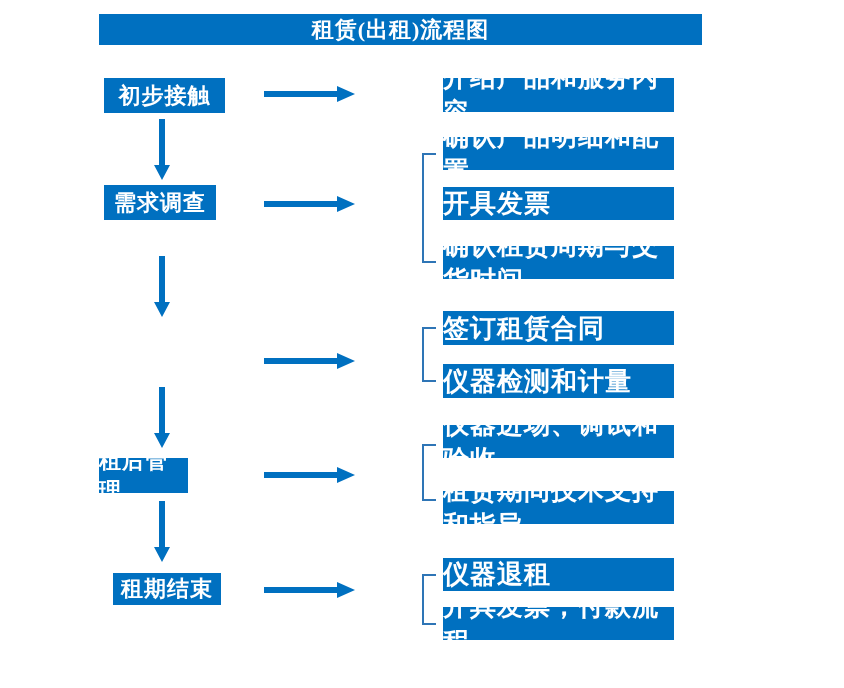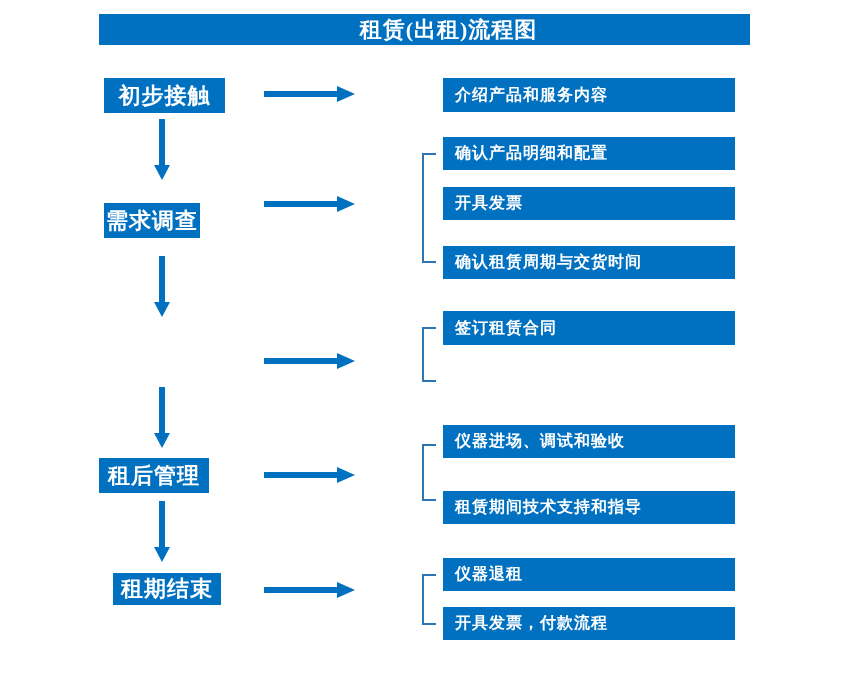--- a/index.html
+++ b/index.html
@@ -11,64 +11,64 @@
     background: #ffffff;
     overflow: hidden;
     font-family: "Liberation Serif", "DejaVu Serif", serif;
   }
   .title-bar {
     position: absolute;
     left: 99px; top: 14px; width: 603px; height: 31px;
     background: var(--accent);
     color: var(--text);
     display: flex; align-items: center; justify-content: center;
-    font-size: 22px; font-weight: bold; letter-spacing: 1px; padding-left: 48px;
+    font-size: 22px; font-weight: bold; letter-spacing: 1px;
   }
   .box {
     position: absolute;
     background: var(--accent);
     color: var(--text);
     font-weight: bold;
     display: flex; align-items: center;
     box-sizing: border-box;
   }
   .lbox {
     justify-content: center;
     font-size: 22px;
     letter-spacing: 1px;
   }
   .rbox {
-    left: 443px; width: 292px; height: 33px;
-    padding-left: 12px;
-    font-size: 16px;
+    left: 443px; width: 231px; height: 33px;
+    font-size: 26px;
     letter-spacing: 1px;
     justify-content: flex-start;
   }
   .arr { position: absolute; color: var(--accent); }
   .brk { position: absolute; color: var(--bracket); }
 </style>
 </head>
 <body>
 
 <div class="canvas">
 
   <div class="title-bar">
     <span>租赁(出租)流程图</span>
   </div>
 
   <div class="box lbox" style="left:104px;top:78px;width:121px;height:35px">初步接触</div>
-  <div class="box lbox" style="left:104px;top:203px;width:96px;height:35px">需求调查</div>
-  <div class="box lbox" style="left:99px;top:458px;width:110px;height:35px">租后管理</div>
+  <div class="box lbox" style="left:104px;top:185px;width:112px;height:35px">需求调查</div>
+  <div class="box lbox" style="left:99px;top:458px;width:89px;height:35px">租后管理</div>
   <div class="box lbox" style="left:113px;top:573px;width:108px;height:32px">租期结束</div>
 
   <div class="box rbox" style="top:78px;height:34px">介绍产品和服务内容</div>
   <div class="box rbox" style="top:137px">确认产品明细和配置</div>
   <div class="box rbox" style="top:187px">开具发票</div>
   <div class="box rbox" style="top:311px;height:34px">签订租赁合同</div>
   <div class="box rbox" style="top:246px">确认租赁周期与交货时间</div>
+  <div class="box rbox" style="top:364px;height:34px">仪器检测和计量</div>
   <div class="box rbox" style="top:425px">仪器进场、调试和验收</div>
   <div class="box rbox" style="top:491px">租赁期间技术支持和指导</div>
   <div class="box rbox" style="top:558px">仪器退租</div>
   <div class="box rbox" style="top:607px">开具发票，付款流程</div>
 
   <svg class="arr" style="left:262px;top:84px" width="95" height="20">
     <line x1="2" y1="10" x2="75" y2="10" stroke="currentColor" stroke-width="6"></line>
     <polygon points="75,2 93,10 75,18" fill="currentColor"></polygon>
   </svg>
   <svg class="arr" style="left:262px;top:194px" width="95" height="20">

